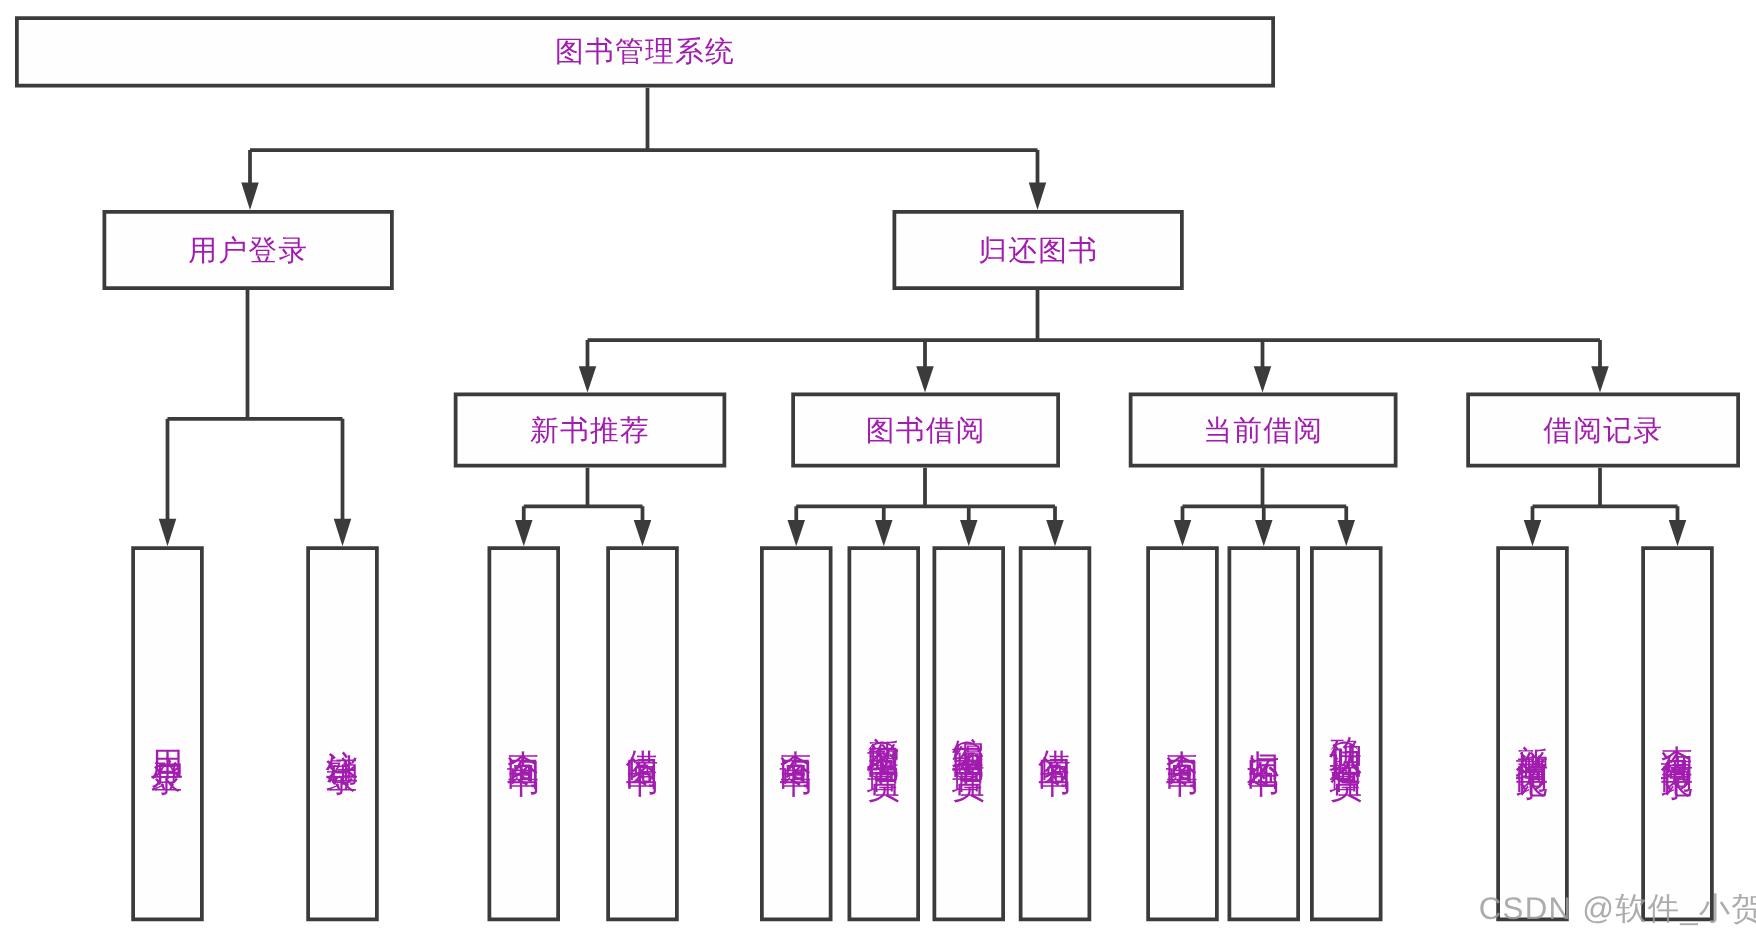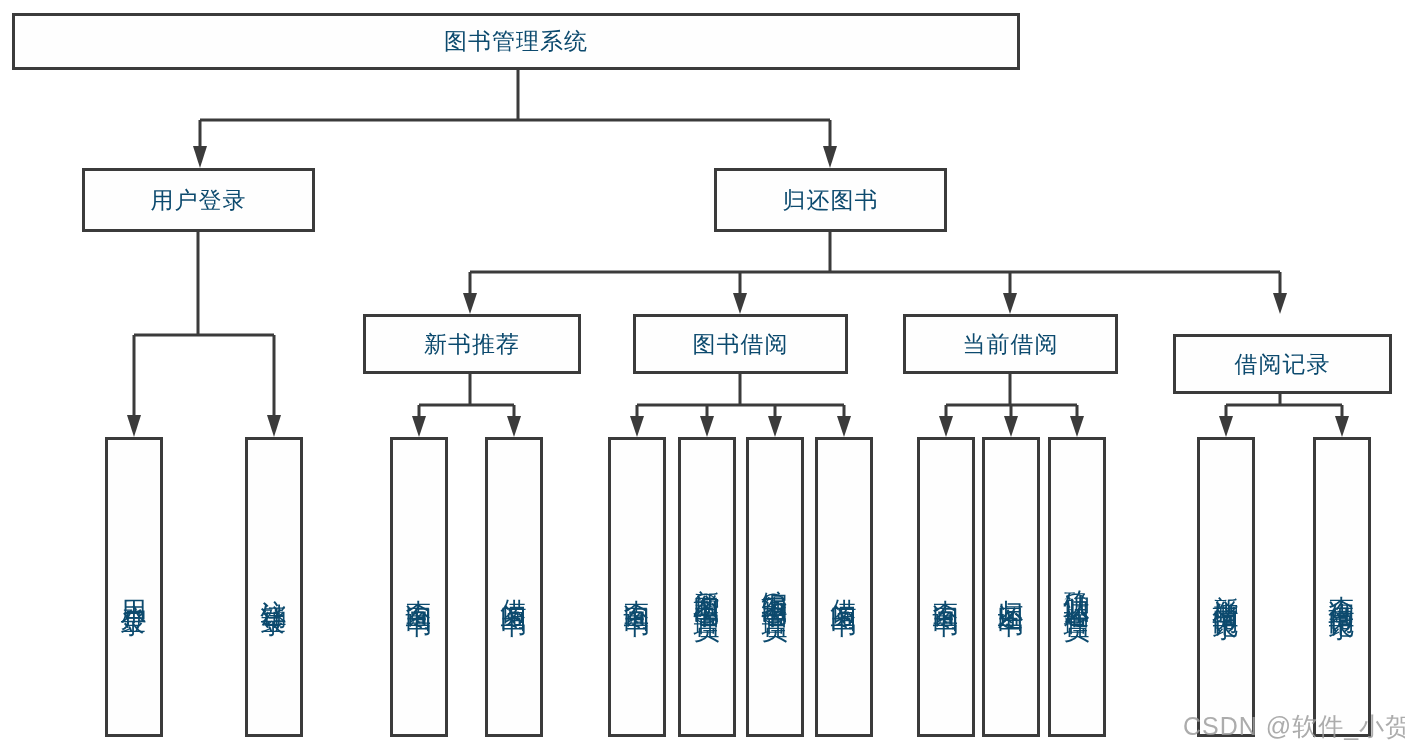--- a/index.html
+++ b/index.html
@@ -3,37 +3,37 @@
 <meta charset="utf-8">
 <style>
   html,body{margin:0;padding:0;background:#ffffff;}
   .stage{
     position:relative;width:1405px;height:747px;background:#ffffff;
     font-family:"Liberation Sans","DejaVu Sans",sans-serif;overflow:hidden;
   }
   .connectors{position:absolute;left:0;top:0;z-index:0;}
   .node{
     position:absolute;box-sizing:border-box;background:#fefefe;
-    border:3px solid #3b3b3b;color:#0c4a6e;z-index:1;
+    border:3px solid #3b3b3b;color:#a21caf;z-index:1;
     display:flex;align-items:center;justify-content:center;
   }
   .h-node{font-size:23px;letter-spacing:1px;white-space:nowrap;}
   .leaf{font-size:26px;}
   .leaf .vtext{
     writing-mode:vertical-rl;text-orientation:mixed;
     letter-spacing:4px;line-height:1;
   }
   
   .n-root{left:12px;top:13px;width:1008px;height:57px;}
   .n-user-login{left:82px;top:168px;width:233px;height:64px;}
   .n-book-mgmt{left:714px;top:168px;width:233px;height:64px;}
   .n-new-book-rec{left:363px;top:314px;width:218px;height:60px;}
   .n-book-borrow{left:633px;top:314px;width:215px;height:60px;}
   .n-current-borrow{left:903px;top:314px;width:215px;height:60px;}
-  .n-borrow-records{left:1173px;top:314px;width:219px;height:60px;margin-top:20px;}
+  .n-borrow-records{left:1173px;top:314px;width:219px;height:60px;}
   .lf{top:437px;width:58px;height:300px;}
   .n-lf-login{left:105px;}
   .n-lf-logout{left:245px;}
   .n-lf-query1{left:390px;}
   .n-lf-borrow1{left:485px;}
   .n-lf-query2{left:608px;}
   .n-lf-add-admin{left:678px;}
   .n-lf-edit-admin{left:746px;}
   .n-lf-borrow2{left:815px;}
   .n-lf-query3{left:917px;}

